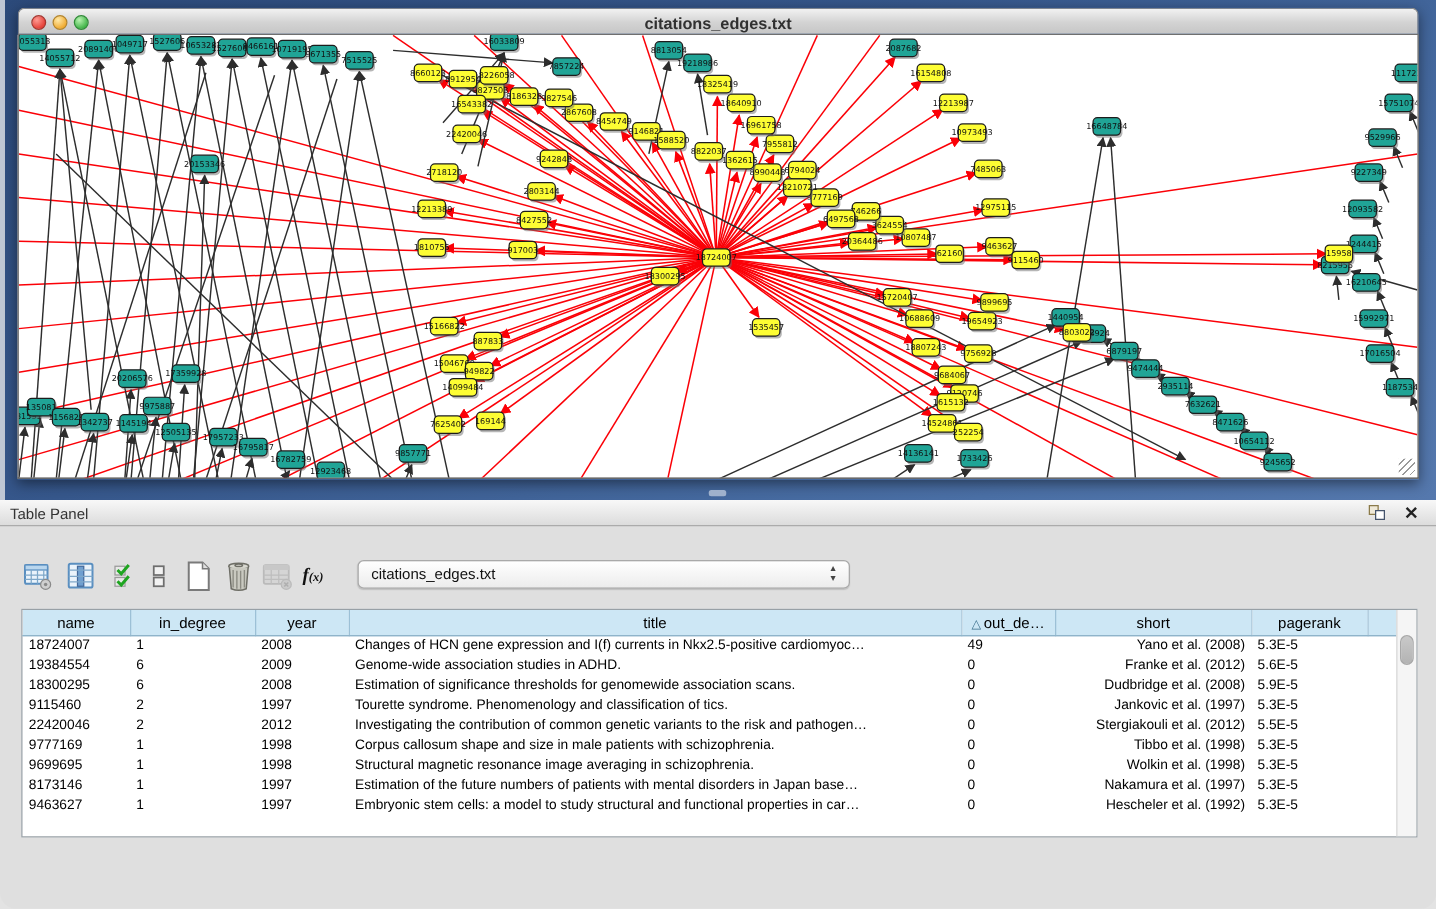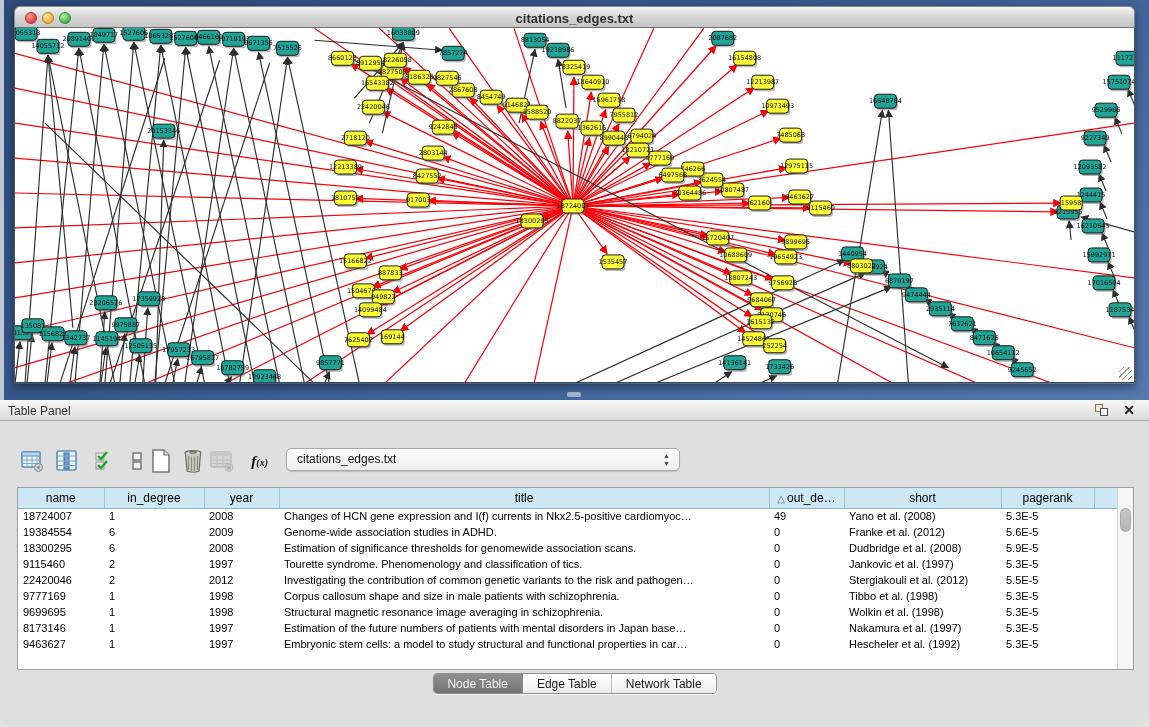--- a/index.html
+++ b/index.html
@@ -38,39 +38,39 @@
     background:linear-gradient(#f8f8f8,#dcdcdc); border-bottom:1px solid #ababab;
     font-size:12px; color:#333; }
   .panel-header .ph-title { position:absolute; left:8px; top:4px; }
   .float-icon { position:absolute; right:40px; top:4px; width:14px; height:13px; }
   .float-icon .sq1 { position:absolute; left:0; top:0; width:8px; height:8px; border:1px solid #8a7a4a; background:#efe9d8; }
   .float-icon .sq2 { position:absolute; left:5px; top:4px; width:8px; height:8px; border:1px solid #44536b; background:#fff; }
   .close-icon { position:absolute; right:14px; top:2px; font-size:14px; font-weight:bold; color:#222; cursor:default; }
 
   
   .toolbar { position:absolute; left:0; top:45px; width:100%; height:32px; }
-  .tb-btn { position:absolute; top:3px; width:26px; height:26px; display:flex; align-items:center; justify-content:flex-end; }
+  .tb-btn { position:absolute; top:3px; width:26px; height:26px; display:flex; align-items:center; justify-content:flex-start; }
   .fx-glyph { font-family:"Liberation Serif", serif; font-style:italic; font-weight:bold; font-size:15px; color:#111; }
   .fx-glyph small { font-size:10px; }
   .table-select { position:absolute; left:286px; top:3px; width:394px; height:23px;
     border:1px solid #a9a9a9; border-radius:5px; background:linear-gradient(#ffffff,#ececec);
     font-size:12px; color:#111; line-height:21px; padding-left:10px;
     box-shadow:0 1px 1px rgba(0,0,0,.15); }
   .stepper { position:absolute; right:8px; top:3px; width:9px; height:16px; font-size:7px; line-height:8px;
     color:#444; text-align:center; }
 
   
   .table-wrap { position:absolute; left:17px; top:87px; width:1117px; height:183px;
     background:#fff; border:1px solid #98a0a6; }
   table.grid { border-collapse:collapse; table-layout:fixed; width:1100px; font-size:11px; color:#000; }
   table.grid th { height:20px; background:#cde7f5; font-weight:normal; font-size:12px;
     border-right:1px solid #9cc0d6; border-bottom:1px solid #8fb4ca; text-align:center; overflow:hidden; white-space:nowrap; }
   table.grid th:last-child { border-right:none; }
   table.grid td { height:16px; padding:0 5px; white-space:nowrap; overflow:hidden; }
-  td.al { text-align:left; } td.ac { text-align:left; }
+  td.al { text-align:left; } td.ac { text-align:right; }
   .sort-tri { color:#3c708c; font-size:10px; margin-right:2px; }
   .vscroll { position:absolute; right:0; top:0; width:16px; height:181px; background:#f5f5f5; border-left:1px solid #d8d8d8; }
   .vthumb { position:absolute; left:2px; top:20px; width:11px; height:24px; border-radius:6px;
     background:linear-gradient(#c9c9c9,#b3b3b3); border:1px solid #a8a8a8; }
 
   
   .tabbar { position:absolute; left:0; top:273px; width:100%; height:23px; }
   .seg-control { position:absolute; left:50%; transform:translateX(-50%); top:0; display:flex; height:21px;
     border:1px solid #8e8e8e; border-radius:4px; overflow:hidden; background:#fff;
     box-shadow:0 1px 0 rgba(255,255,255,.7); }
@@ -829,22 +829,15 @@
               <td class="al">5.3E-5</td>
               <td class="al"></td>
             </tr>
           </tbody>
       </table>
       <div class="vscroll">
         <div class="vthumb"></div>
       </div>
     </div>
 
-    <div class="tabbar">
-      <div class="seg-control" id="seg-control">
-          <div class="seg sel">Node Table</div>
-          <div class="seg">Edge Table</div>
-          <div class="seg">Network Table</div>
-        </div>
-    </div>
 
   </div>
 </div>
 
 </body></html>

